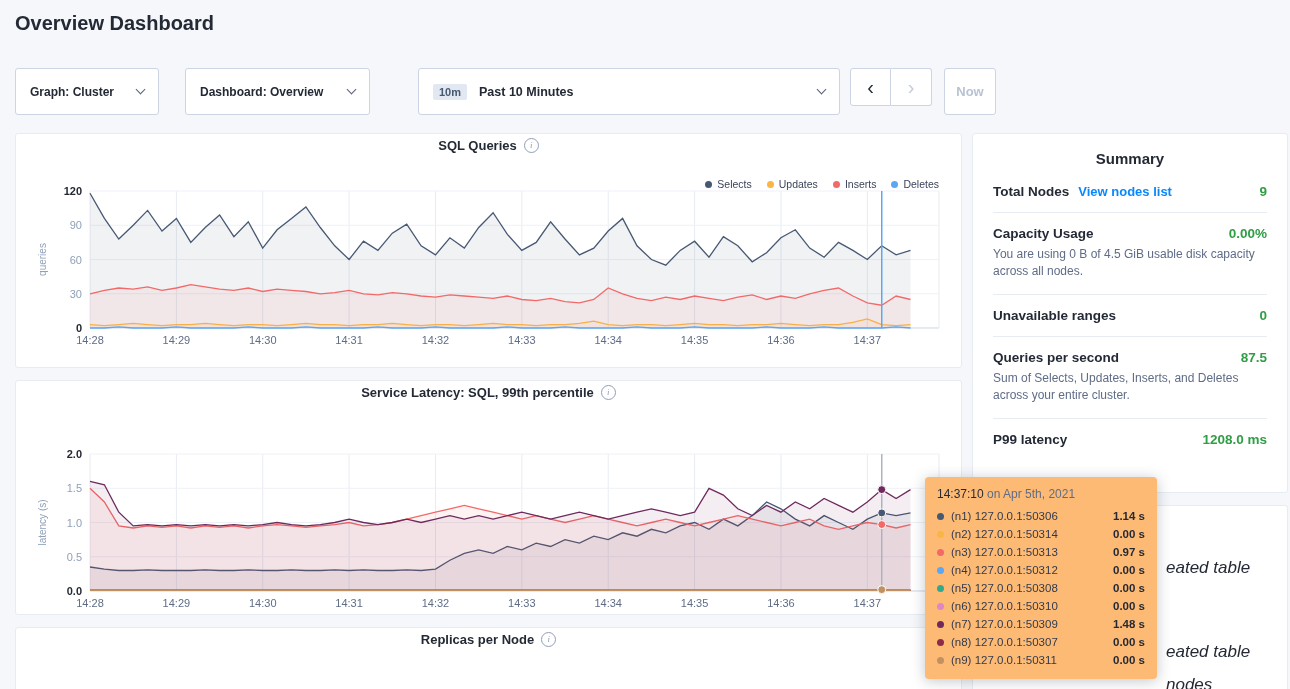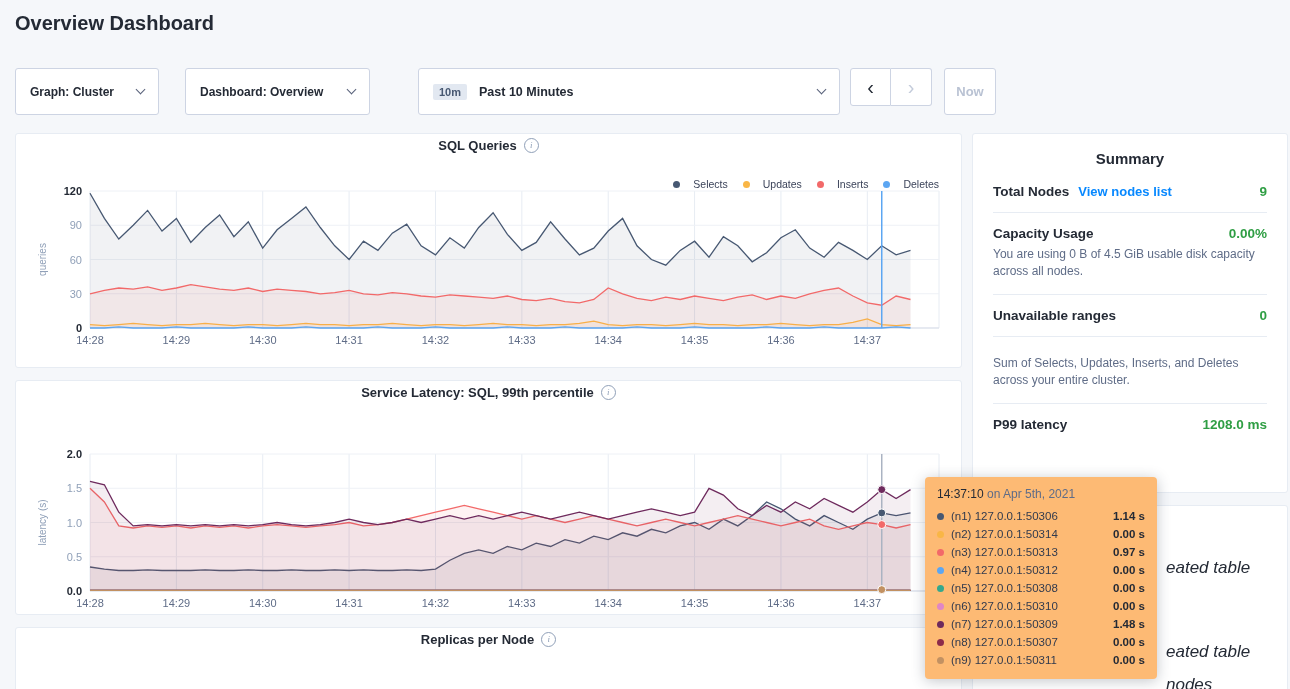--- a/index.html
+++ b/index.html
@@ -30,21 +30,21 @@
 
   
   .card { background: #fff; border: 1px solid #e7ecf3; border-radius: 3px; }
   #main { position: absolute; left: 15px; top: 133px; width: 947px; }
   .chart-card { position: relative; height: 235px; margin-bottom: 12px; padding: 4px 16px 0; }
   #card-replicas { height: 120px; margin-bottom: 0; }
   .card-title-row { display: flex; justify-content: center; align-items: center; gap: 7px; }
   .card-title { font-size: 13px; font-weight: 700; color: #242a35; }
   .info-icon { width: 15px; height: 15px; border: 1px solid #90a0b8; border-radius: 50%; color: #90a0b8; font-size: 9px; line-height: 13px; text-align: center; font-family: "Liberation Serif", serif; font-style: italic; }
   .legend { position: absolute; top: 44px; right: 22px; display: flex; gap: 15px; }
-  .legend-item { display: flex; align-items: center; gap: 13px; font-size: 10.5px; color: #3c445a; cursor: pointer; }
+  .legend-item { display: flex; align-items: center; gap: 5px; font-size: 10.5px; color: #3c445a; cursor: pointer; }
   .legend-dot { width: 7px; height: 7px; border-radius: 50%; }
   .chart-svg { display: block; margin-top: 28px; }
   #chart-latency { margin-top: 44px; }
 
   
   #sidebar { position: absolute; left: 972px; top: 133px; width: 316px; }
   #summary-card { height: 360px; padding: 16px 20px; }
   .sum-title { text-align: center; font-size: 15px; font-weight: 700; margin-bottom: 4px; }
   .sum-item { padding: 13px 0; }
   .sum-item + .sum-item { border-top: 1px solid #e7ecf3; }
@@ -261,20 +261,24 @@
     </div>
 
     <div class="sum-item">
       <div class="sum-row">
         <span class="sum-label">Unavailable ranges</span>
         <span class="sum-value">0</span>
       </div>
     </div>
 
     <div class="sum-item">
+      <div class="sum-row">
+        <span class="sum-label">Queries per second</span>
+        <span class="sum-value">87.5</span>
+      </div>
       <div class="sum-desc">Sum of Selects, Updates, Inserts, and Deletes across your entire cluster.</div>
     </div>
 
     <div class="sum-item">
       <div class="sum-row">
         <span class="sum-label">P99 latency</span>
         <span class="sum-value">1208.0 ms</span>
       </div>
     </div>
   </div>

